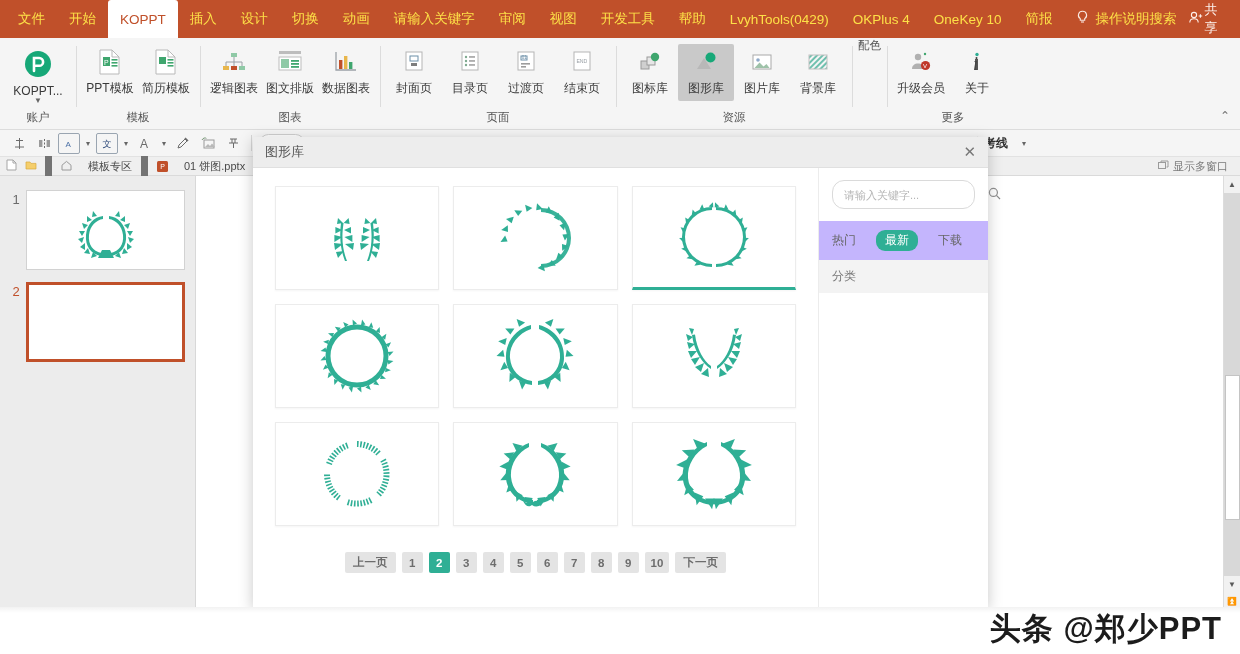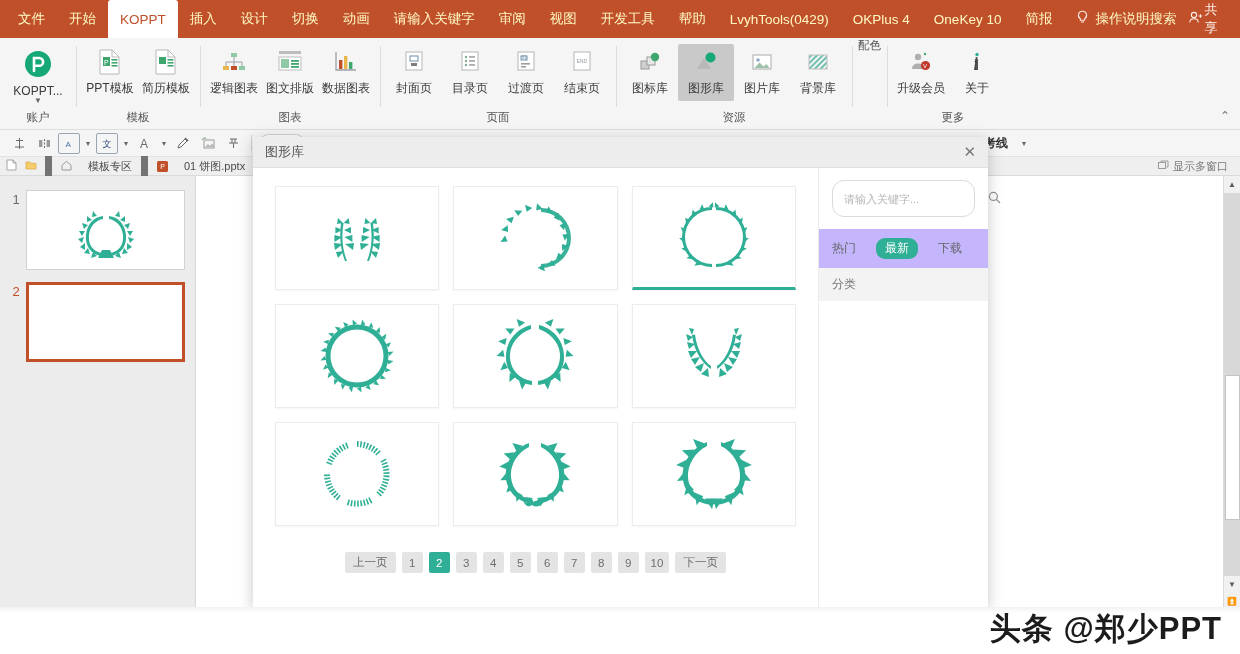--- a/index.html
+++ b/index.html
@@ -11,21 +11,21 @@
     -webkit-font-smoothing:antialiased;
   }
 
   
   .menubar{
     height:38px; background:#C0502A; display:flex; align-items:stretch;
     padding-left:6px; position:relative;
   }
   .menu-item{
     display:flex; align-items:center; padding:0 12px;
-    color:#fef9c3; font-size:13.5px; white-space:nowrap; cursor:default;
+    color:#fde047; font-size:13.5px; white-space:nowrap; cursor:default;
   }
   .menu-item.active{ background:#ffffff; color:#C0502A; border-radius:3px 3px 0 0; }
   .menu-spacer{ flex:1; }
   .menu-right{ display:flex; align-items:center; padding-right:14px; }
   .bulb{ margin-right:5px; display:inline-block; }
   .menu-item .mini-ic{ margin-right:6px; opacity:.95; }
 
   
   .ribbon{
     height:92px; background:#F5F5F5; border-bottom:1px solid #dcdcdc;
@@ -122,33 +122,33 @@
   .gallery{ flex:1; padding:18px 22px 0 22px; display:flex; flex-direction:column; }
   .grid{ display:grid; grid-template-columns:repeat(3,1fr); gap:14px 14px; }
   .cell{
     height:104px; background:#fff; border:1px solid #ECECEC;
     display:flex; align-items:center; justify-content:center; cursor:pointer;
     box-shadow:0 1px 2px rgba(0,0,0,.045);
   }
   .cell.selected{ border-bottom:3px solid #2FAF95; }
   .cell svg{ display:block; }
 
-  .pager{ display:flex; justify-content:center; align-items:flex-start; gap:6px; padding:26px 0 0; }
+  .pager{ display:flex; justify-content:center; align-items:flex-start; gap:6px; padding:26px 0 0;font-weight:bold; }
   .pg{
     min-width:21px; height:21px; padding:0 6px; background:#E4E4E4; color:#6d6d6d;
     font-size:11.5px; display:flex; align-items:center; justify-content:center;
     border-radius:2px; cursor:pointer;
   }
   .pg.active{ background:#2FAF95; color:#fff; }
   .pg.wide{ padding:0 8px; }
 
   .dlg-side{ width:170px; border-left:1px solid #ECECEC; display:flex; flex-direction:column; }
   .side-search{ padding:12px 13px; }
   .searchbox{
-    height:37px; border:1px solid #DADADA; border-radius:12px; display:flex; align-items:center;
+    height:29px; border:1px solid #DADADA; border-radius:12px; display:flex; align-items:center;
     padding:0 9px; background:#fff;
   }
   .searchbox input{
     border:0; outline:0; flex:1; font-size:11px; color:#888; background:transparent;
     font-family:"Liberation Sans","DejaVu Sans",sans-serif;
   }
   .searchbox input::placeholder{ color:#b5b5b5; }
   .side-strip{ background:#c4b5fd; padding:9px 13px; display:flex; gap:20px; align-items:center; }
   .pill{ font-size:12px; color:#666; cursor:pointer; }
   .pill.active{ background:#2FAF95; color:#fff; border-radius:9px; padding:2px 9px; }

